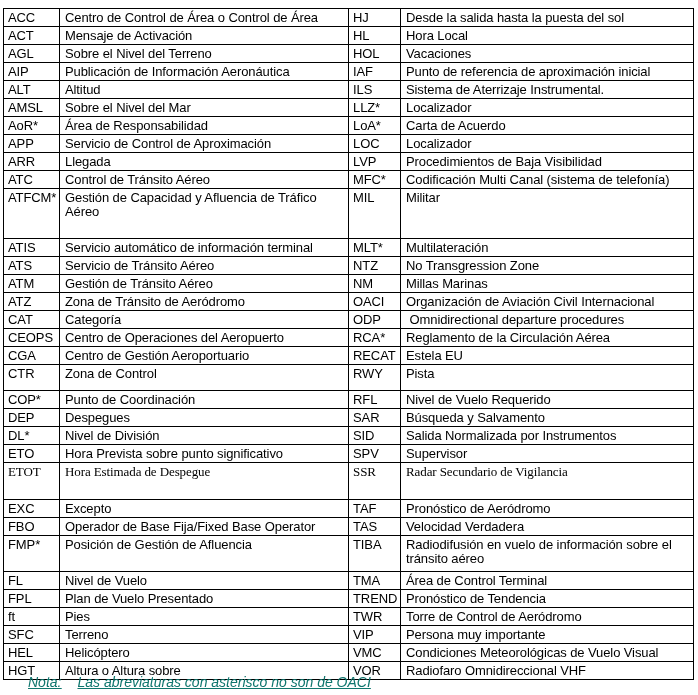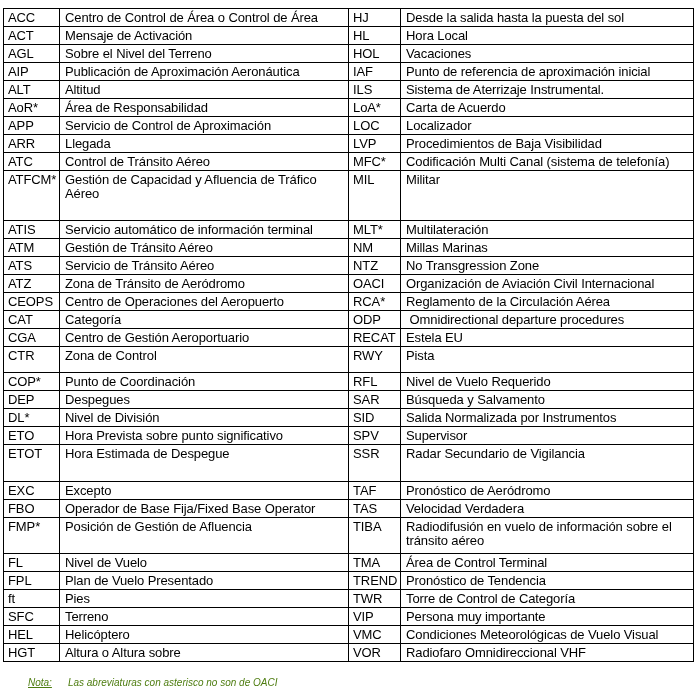--- a/index.html
+++ b/index.html
@@ -42,25 +42,26 @@
     padding-right: 1px;
   }
   col.c-abbr-l { width: 56px; }
   col.c-def-l  { width: 289px; }
   col.c-abbr-r { width: 52px; }
   col.c-def-r  { width: 293px; }
   .note {
     position: absolute;
     left: 28px;
     top: 675px;
-    font-size: 10px;
+    font-size: 14px;
     line-height: 15px;
     font-style: italic;
-    color: #4d7c0f;
+    color: #0f766e;
     white-space: nowrap;
+    text-decoration: underline;
   }
   .note .note-label {
     text-decoration: underline;
     margin-right: 16px;
     font-weight: bold;
     font-weight: normal;
   }
 </style>
 </head>
 <body>
@@ -88,29 +89,35 @@
           <td class="def">Hora Local</td>
         </tr>
         <tr>
           <td class="abbr">AGL</td>
           <td class="def">Sobre el Nivel del Terreno</td>
           <td class="abbr">HOL</td>
           <td class="def">Vacaciones</td>
         </tr>
         <tr>
           <td class="abbr">AIP</td>
-          <td class="def">Publicación de Aproximación Aeronáutica</td>
+          <td class="def">Publicación de Información Aeronáutica</td>
           <td class="abbr">IAF</td>
           <td class="def">Punto de referencia de aproximación inicial</td>
         </tr>
         <tr>
           <td class="abbr">ALT</td>
           <td class="def">Altitud</td>
           <td class="abbr">ILS</td>
           <td class="def">Sistema de Aterrizaje Instrumental.</td>
+        </tr>
+        <tr>
+          <td class="abbr">AMSL</td>
+          <td class="def">Sobre el Nivel del Mar</td>
+          <td class="abbr">LLZ*</td>
+          <td class="def">Localizador</td>
         </tr>
         <tr>
           <td class="abbr">AoR*</td>
           <td class="def">Área de Responsabilidad</td>
           <td class="abbr">LoA*</td>
           <td class="def">Carta de Acuerdo</td>
         </tr>
         <tr>
           <td class="abbr">APP</td>
           <td class="def">Servicio de Control de Aproximación</td>
@@ -135,48 +142,48 @@
           <td class="abbr">MIL</td>
           <td class="def">Militar</td>
         </tr>
         <tr>
           <td class="abbr">ATIS</td>
           <td class="def">Servicio automático de información terminal</td>
           <td class="abbr">MLT*</td>
           <td class="def">Multilateración</td>
         </tr>
         <tr>
+          <td class="abbr">ATS</td>
+          <td class="def">Servicio de Tránsito Aéreo</td>
+          <td class="abbr">NTZ</td>
+          <td class="def">No Transgression Zone</td>
+        </tr>
+        <tr>
           <td class="abbr">ATM</td>
           <td class="def">Gestión de Tránsito Aéreo</td>
           <td class="abbr">NM</td>
           <td class="def">Millas Marinas</td>
         </tr>
         <tr>
-          <td class="abbr">ATS</td>
-          <td class="def">Servicio de Tránsito Aéreo</td>
-          <td class="abbr">NTZ</td>
-          <td class="def">No Transgression Zone</td>
-        </tr>
-        <tr>
           <td class="abbr">ATZ</td>
           <td class="def">Zona de Tránsito de Aeródromo</td>
           <td class="abbr">OACI</td>
           <td class="def">Organización de Aviación Civil Internacional</td>
         </tr>
         <tr>
+          <td class="abbr">CAT</td>
+          <td class="def">Categoría</td>
+          <td class="abbr">ODP</td>
+          <td class="def">&nbsp;Omnidirectional departure procedures</td>
+        </tr>
+        <tr>
           <td class="abbr">CEOPS</td>
           <td class="def">Centro de Operaciones del Aeropuerto</td>
           <td class="abbr">RCA*</td>
           <td class="def">Reglamento de la Circulación Aérea</td>
-        </tr>
-        <tr>
-          <td class="abbr">CAT</td>
-          <td class="def">Categoría</td>
-          <td class="abbr">ODP</td>
-          <td class="def">&nbsp;Omnidirectional departure procedures</td>
         </tr>
         <tr>
           <td class="abbr">CGA</td>
           <td class="def">Centro de Gestión Aeroportuario</td>
           <td class="abbr">RECAT</td>
           <td class="def">Estela EU</td>
         </tr>
         <tr style="height: 26px;">
           <td class="abbr">CTR</td>
           <td class="def">Zona de Control</td>
@@ -200,21 +207,21 @@
           <td class="def">Nivel de División</td>
           <td class="abbr">SID</td>
           <td class="def">Salida Normalizada por Instrumentos</td>
         </tr>
         <tr>
           <td class="abbr">ETO</td>
           <td class="def">Hora Prevista sobre punto significativo</td>
           <td class="abbr">SPV</td>
           <td class="def">Supervisor</td>
         </tr>
-        <tr style="height: 37px;">
+        <tr style="height: 37px; font-family: Liberation Serif, serif;">
           <td class="abbr">ETOT</td>
           <td class="def">Hora Estimada de Despegue</td>
           <td class="abbr">SSR</td>
           <td class="def">Radar Secundario de Vigilancia</td>
         </tr>
         <tr>
           <td class="abbr">EXC</td>
           <td class="def">Excepto</td>
           <td class="abbr">TAF</td>
           <td class="def">Pronóstico de Aeródromo</td>
@@ -240,21 +247,21 @@
         <tr>
           <td class="abbr">FPL</td>
           <td class="def">Plan de Vuelo Presentado</td>
           <td class="abbr">TREND</td>
           <td class="def">Pronóstico de Tendencia</td>
         </tr>
         <tr>
           <td class="abbr">ft</td>
           <td class="def">Pies</td>
           <td class="abbr">TWR</td>
-          <td class="def">Torre de Control de Categoría</td>
+          <td class="def">Torre de Control de Aeródromo</td>
         </tr>
         <tr>
           <td class="abbr">SFC</td>
           <td class="def">Terreno</td>
           <td class="abbr">VIP</td>
           <td class="def">Persona muy importante</td>
         </tr>
         <tr>
           <td class="abbr">HEL</td>
           <td class="def">Helicóptero</td>

